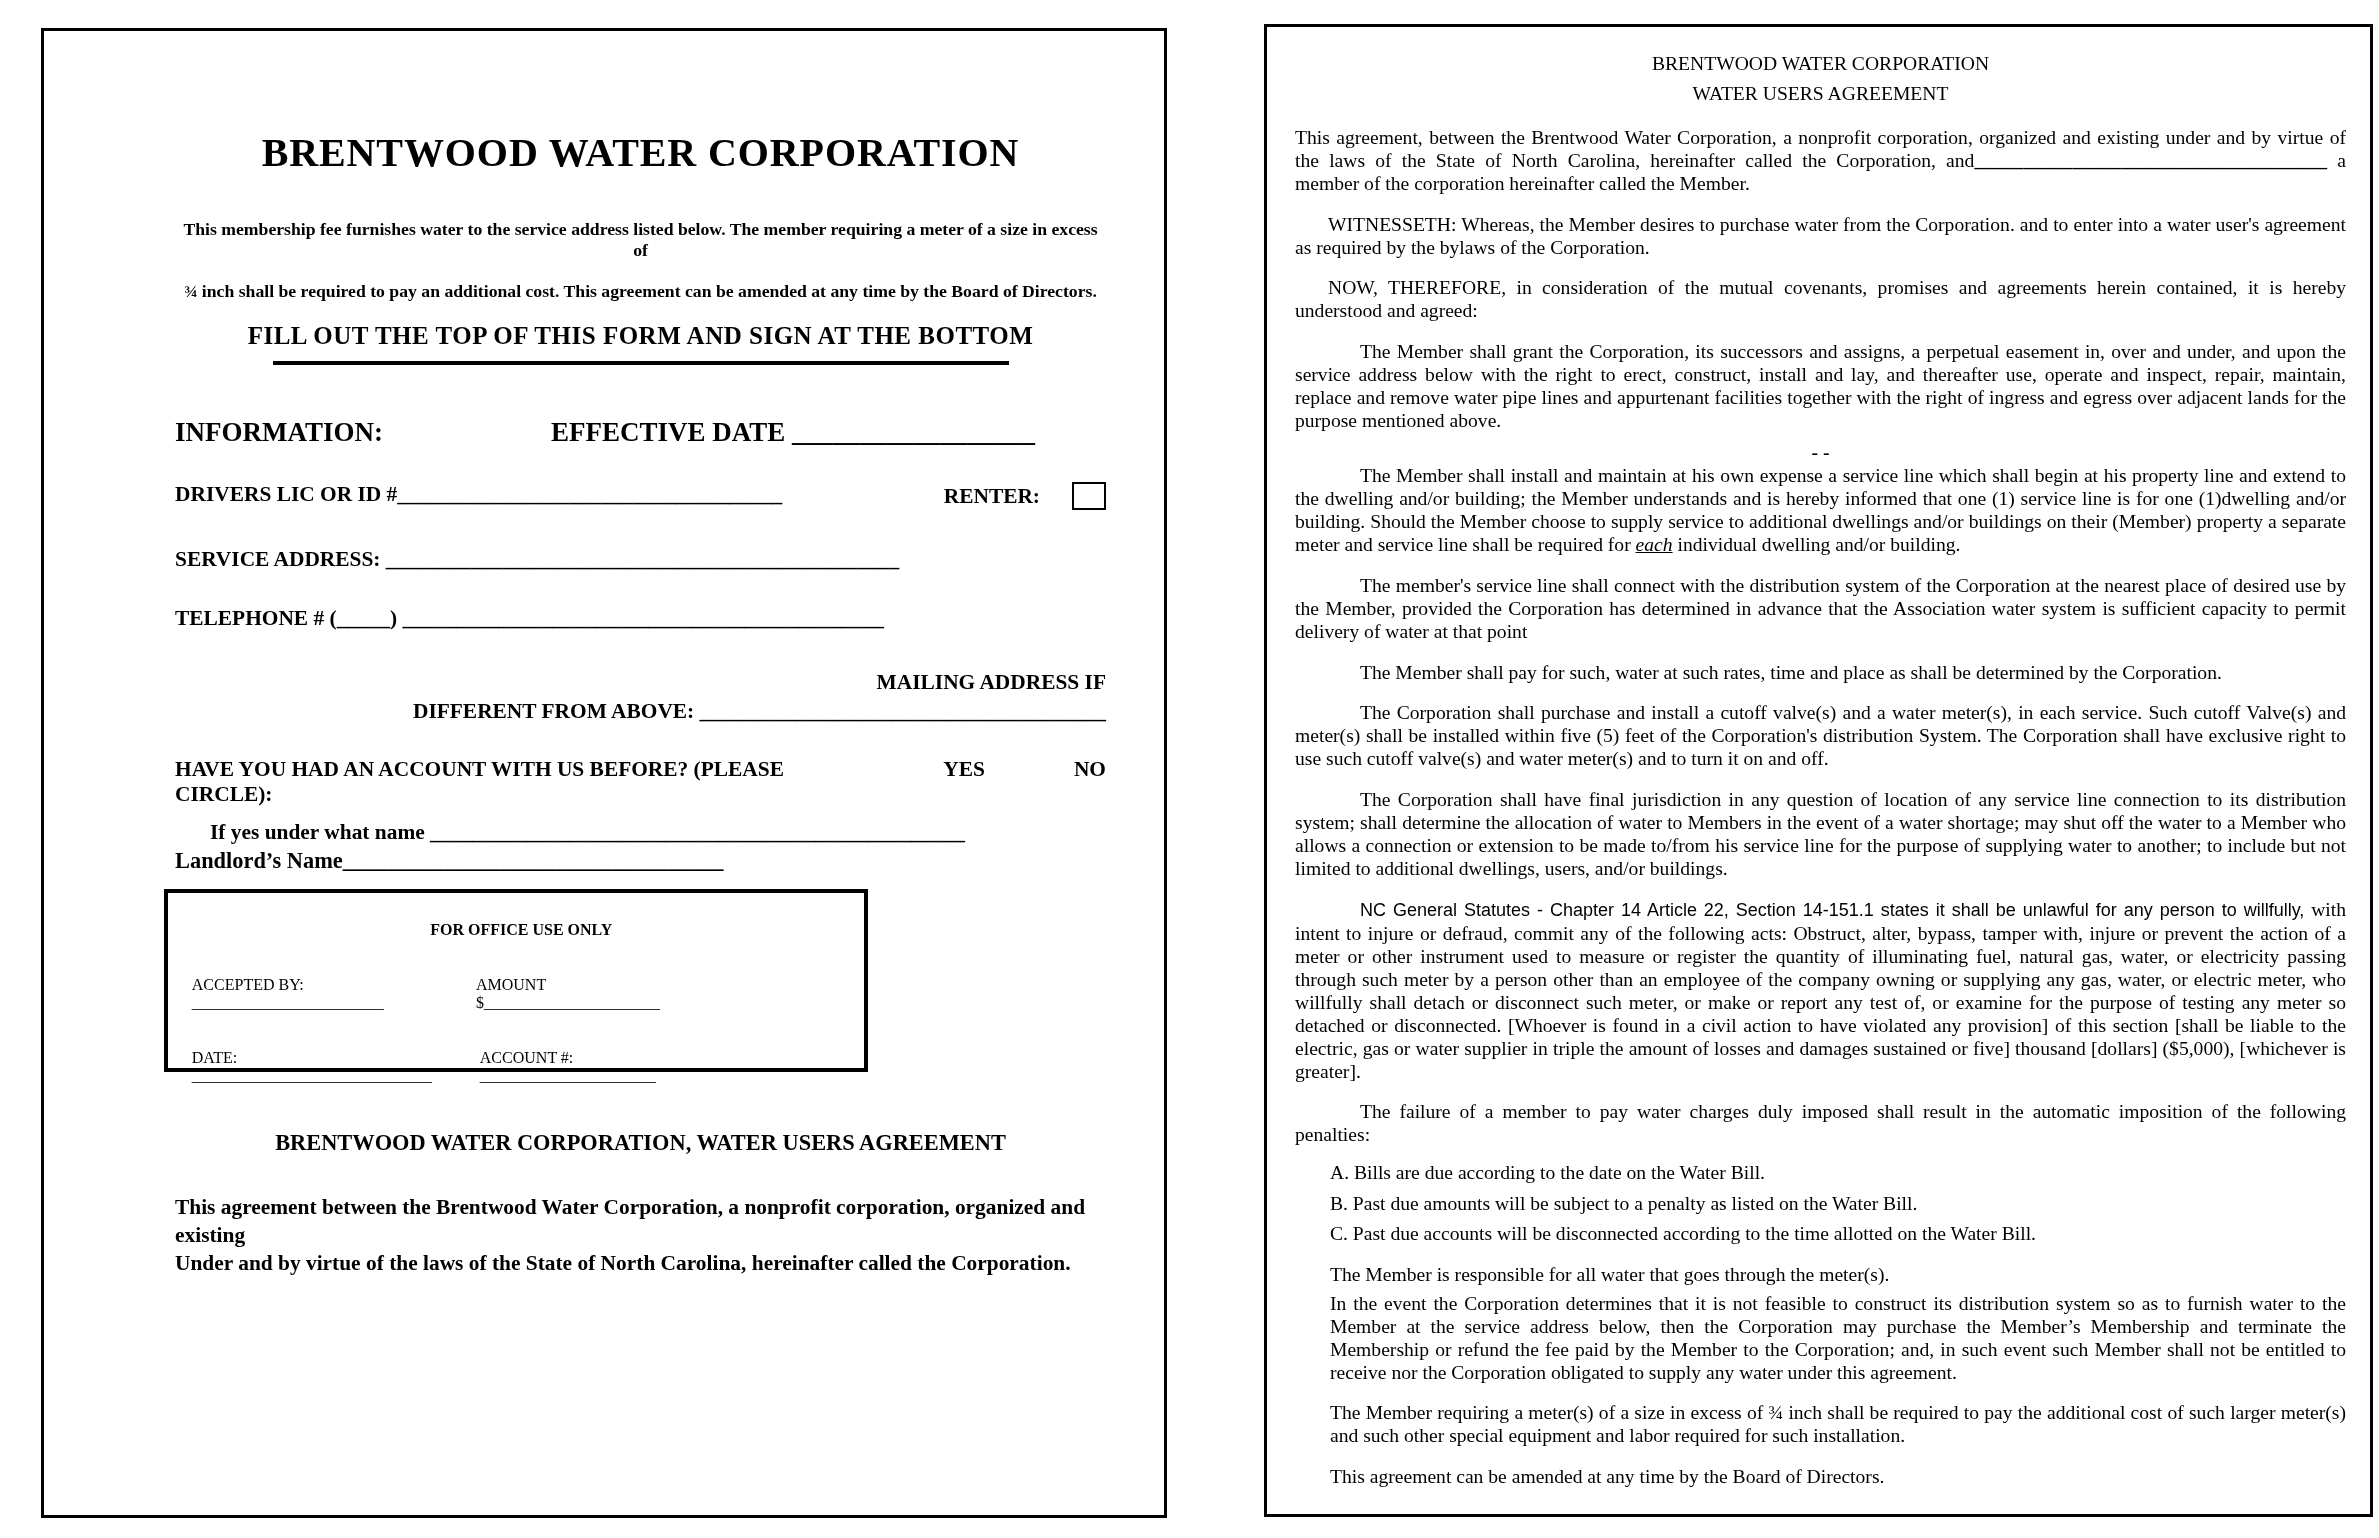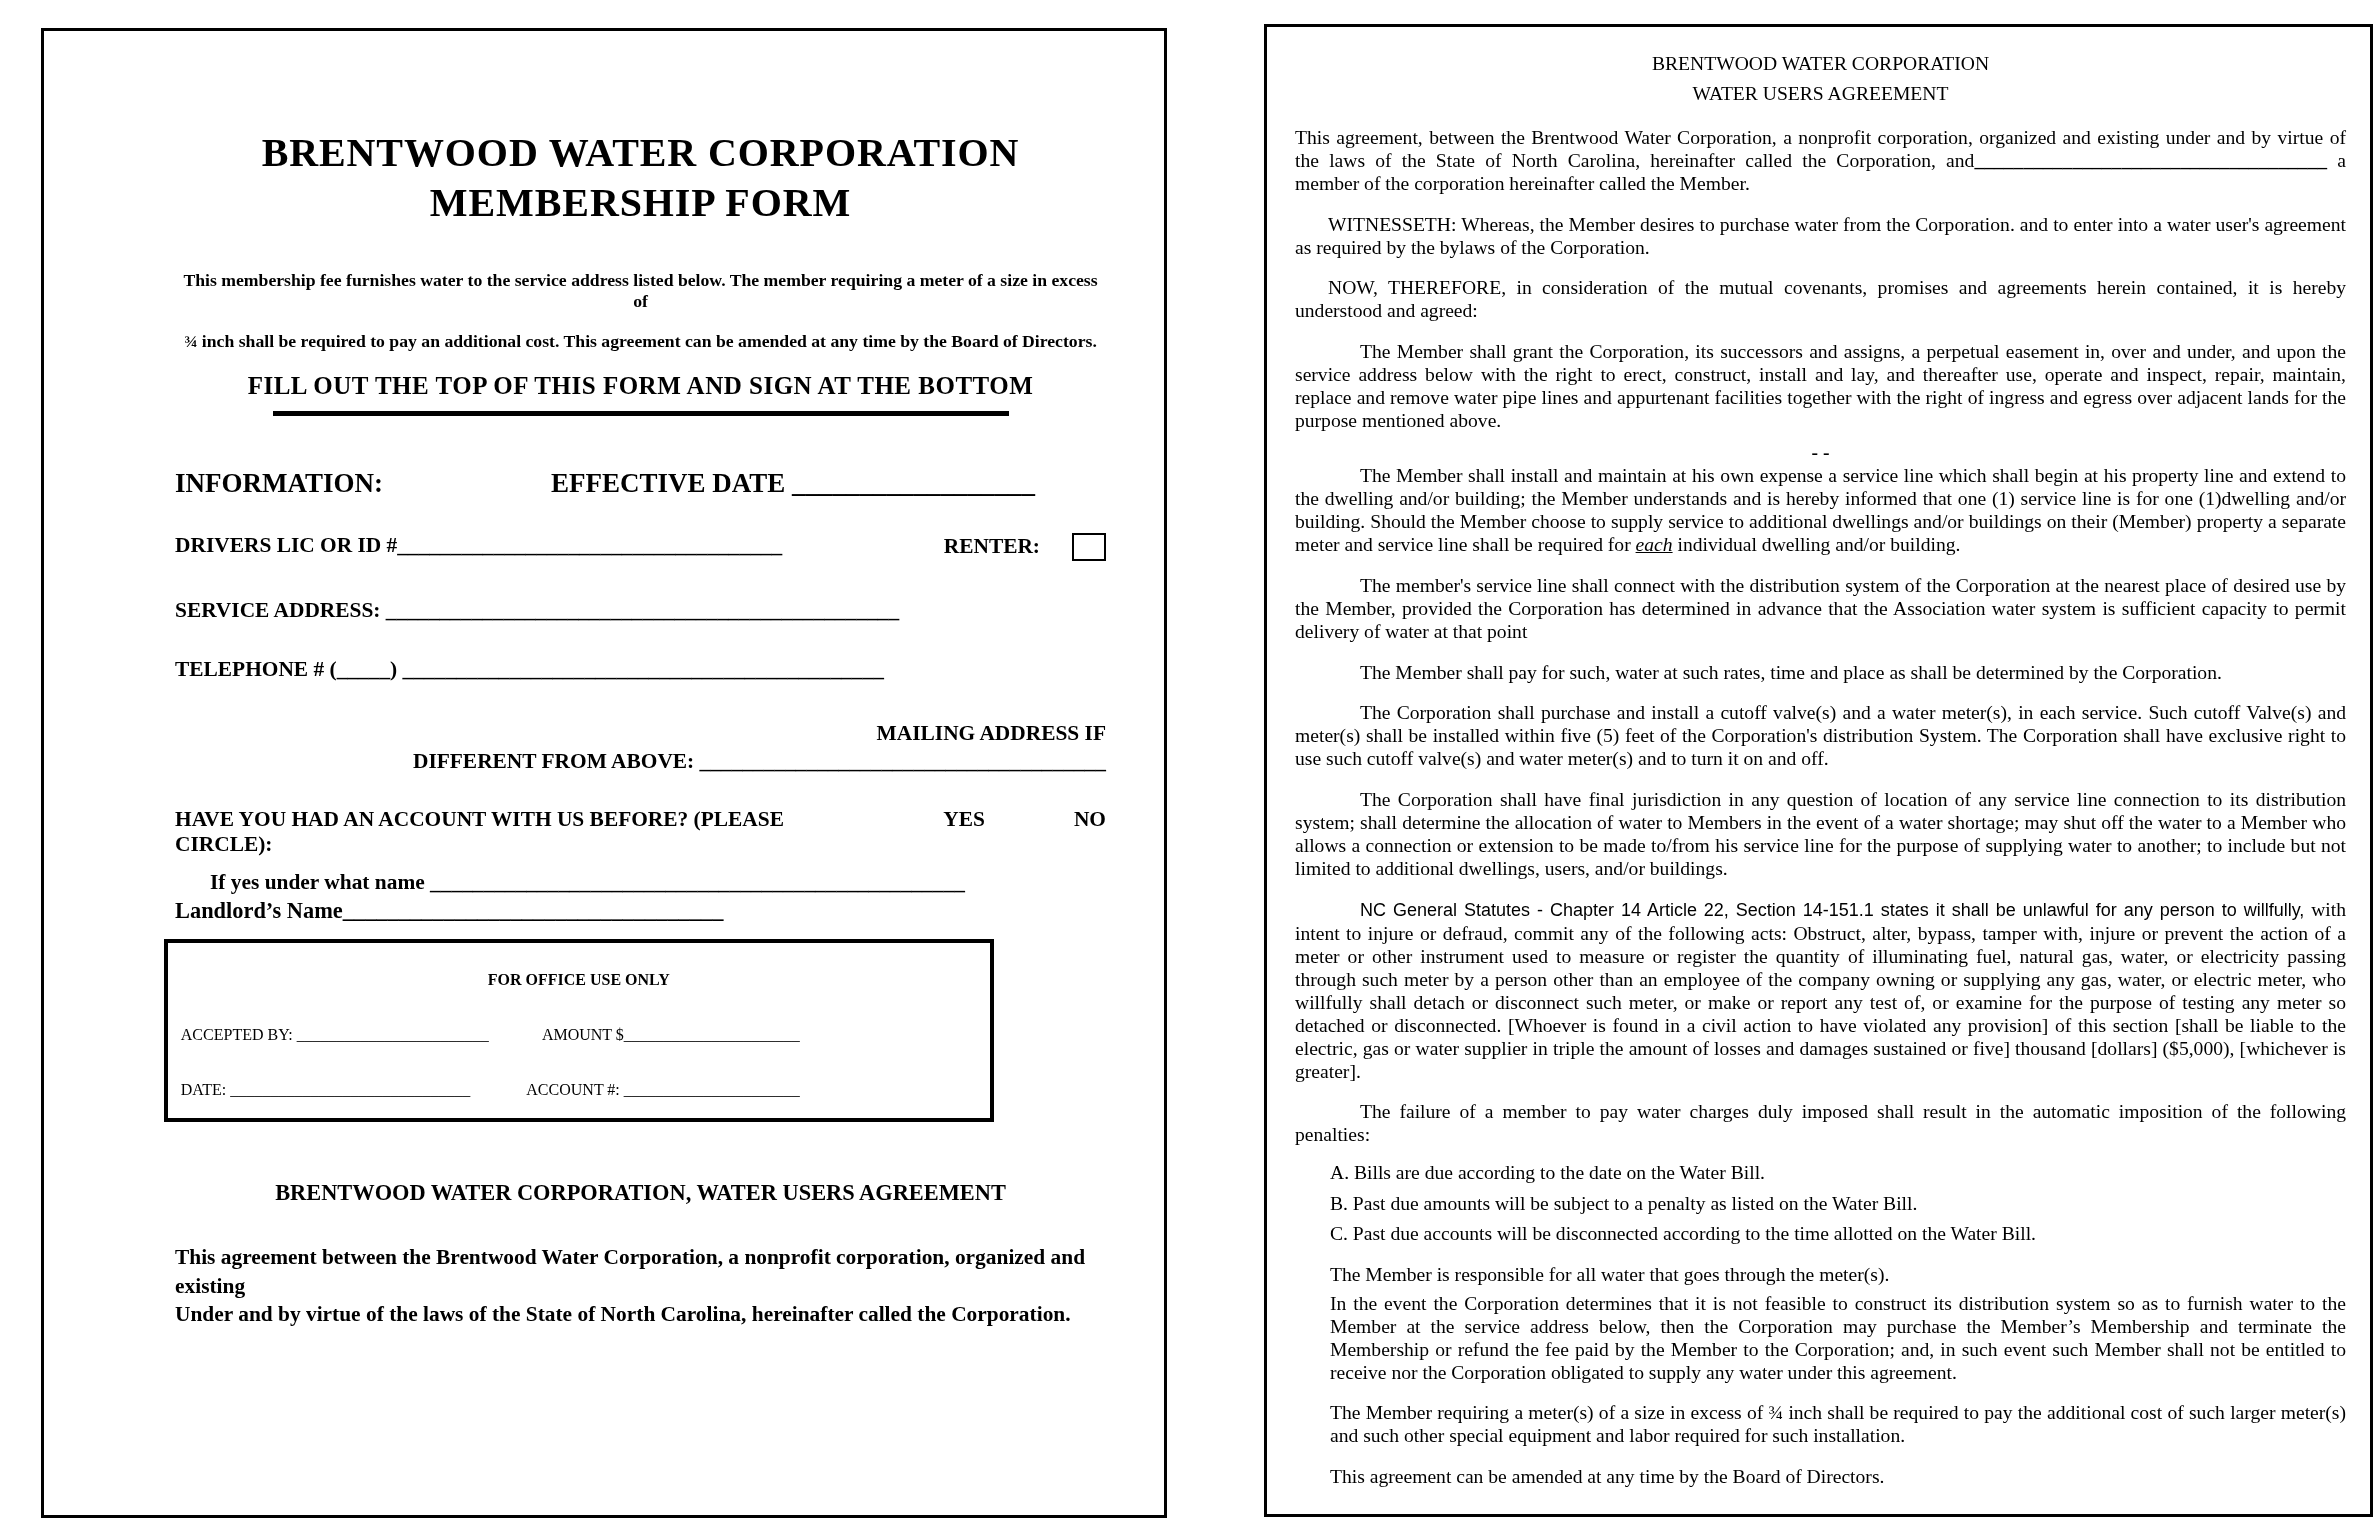--- a/index.html
+++ b/index.html
@@ -36,22 +36,22 @@
   .r-renting { margin-top:47px; font-size:22.4px; }
   .r-landlord{ margin-top:3px; font-size:22.4px; }
 
   .side-label { margin-left:auto; display:flex; align-items:center; }
   .checkbox { display:inline-block; width:34px; height:28px; border:2.8px solid #000;
               margin-left:32px; }
   .yes-no { display:inline-flex; }
   .yn { margin-left:89px; }
   .u { font-weight:bold; white-space:nowrap; }
 
-  .office-box { margin-top:15px; margin-left:-11.2px; width:830px; height:183px;
-                border:4.7px solid #000; font-weight:normal; font-size:16px; }
+  .office-box { margin-top:15px; margin-left:-11.2px; width:704px; height:183px;
+                border:4.7px solid #000; font-weight:normal; font-size:16px;padding-left:11px; }
   .ob-title { text-align:center; margin-top:28px; font-weight:bold; }
   .ob-row { display:flex; margin-top:37px; padding:0 13px;gap:48px; }
   .ob-col2 { margin-left:auto; margin-right:177px; }
   .office-box .u { font-weight:normal; }
 
   .lp-agree-head { margin-top:58px; text-align:center; font-weight:bold; font-size:22.4px; }
   .lp-agree-text { margin-top:37px; font-weight:bold; font-size:21.4px; line-height:1.32; }
 
   
   .rp-content { padding:22.4px 24px 0 28px; font-size:19.6px; line-height:23px; }
@@ -68,21 +68,20 @@
   .rp-content p.noj { text-align:left; }
 </style>
 </head>
 <body>
 
 <div class="page page-left">
   <div class="lp-content">
 
     <div class="lp-title">
       <div>BRENTWOOD WATER CORPORATION</div>
-      <div>MEMBERSHIP FORM</div>
     </div>
 
     <div class="lp-intro">
       <div>This membership fee furnishes water to the service address listed below. The member requiring a meter of a size in excess of</div>
       <div>¾ inch shall be required to pay an additional cost. This agreement can be amended at any time by the Board of Directors.</div>
     </div>
 
     <div class="lp-instruction">FILL OUT THE TOP OF THIS FORM AND SIGN AT THE BOTTOM</div>
     <div class="lp-rule"></div>
 

